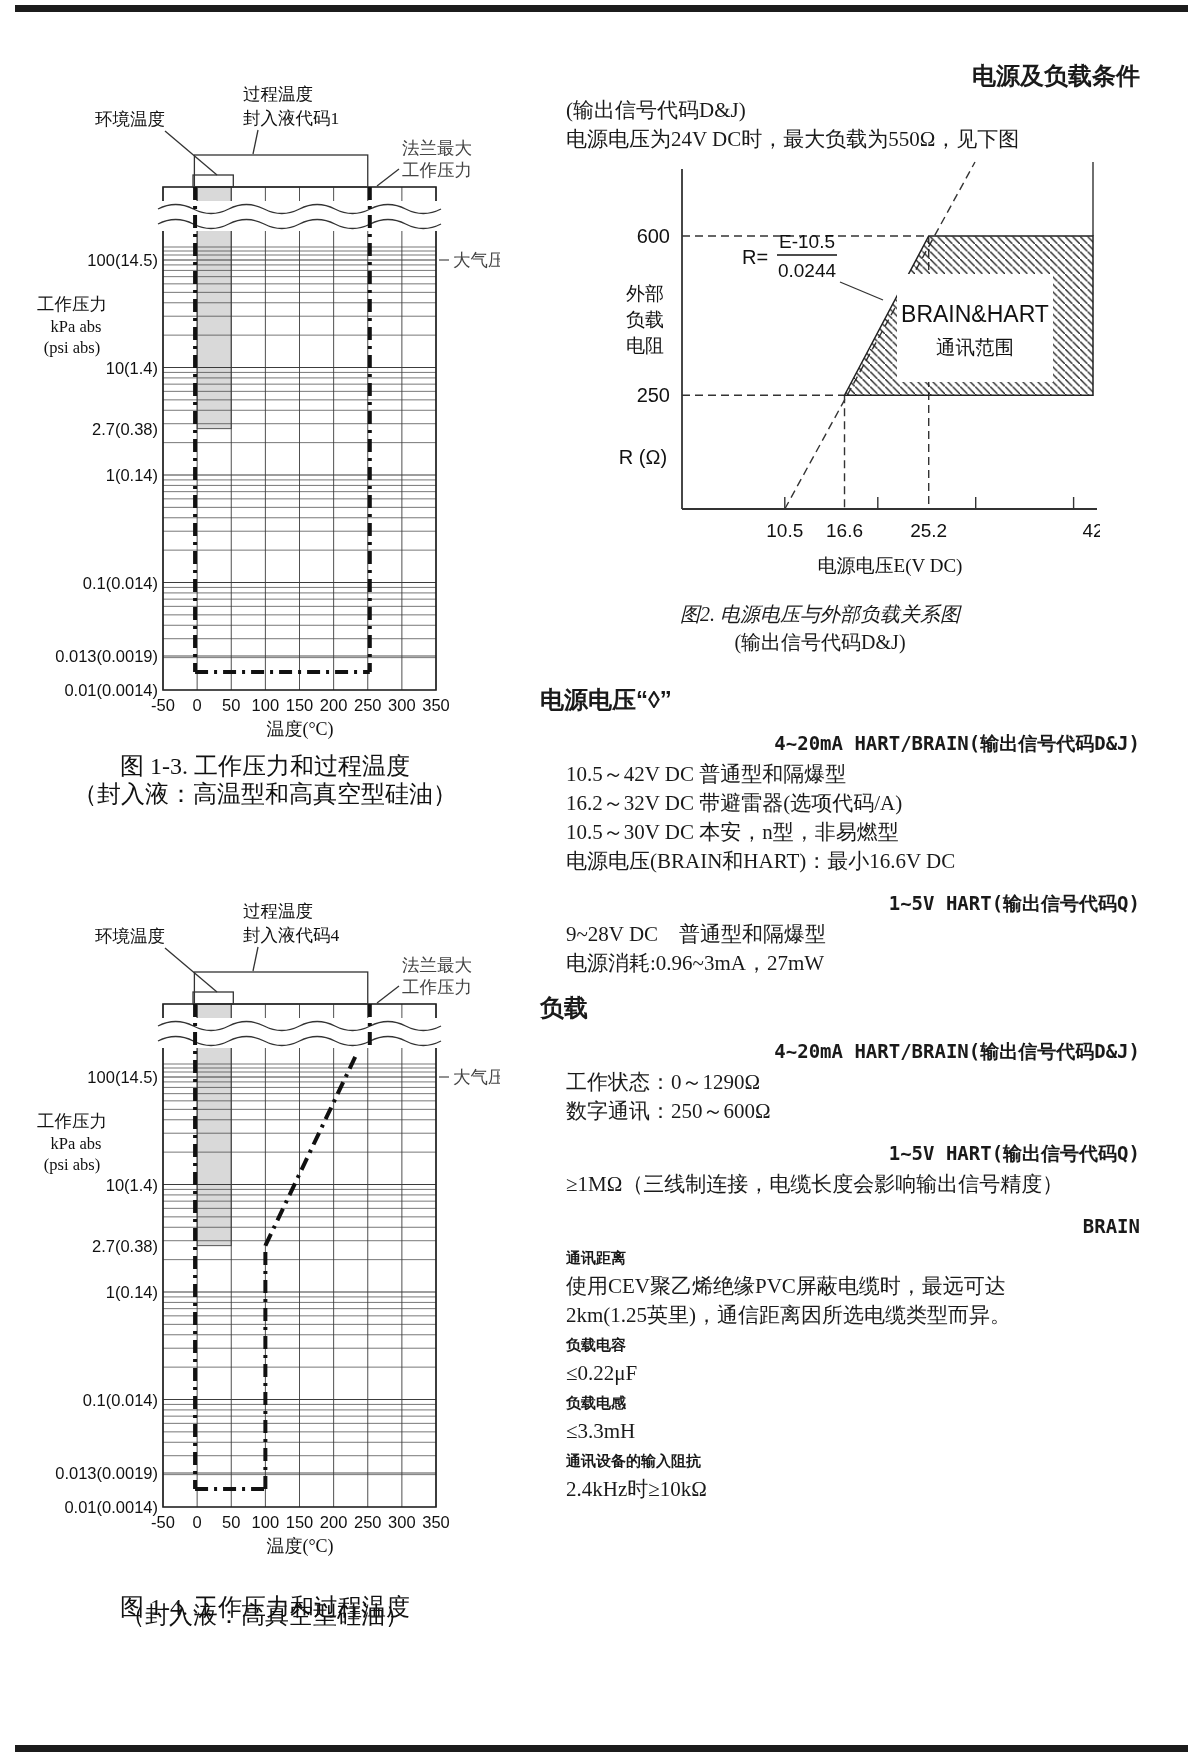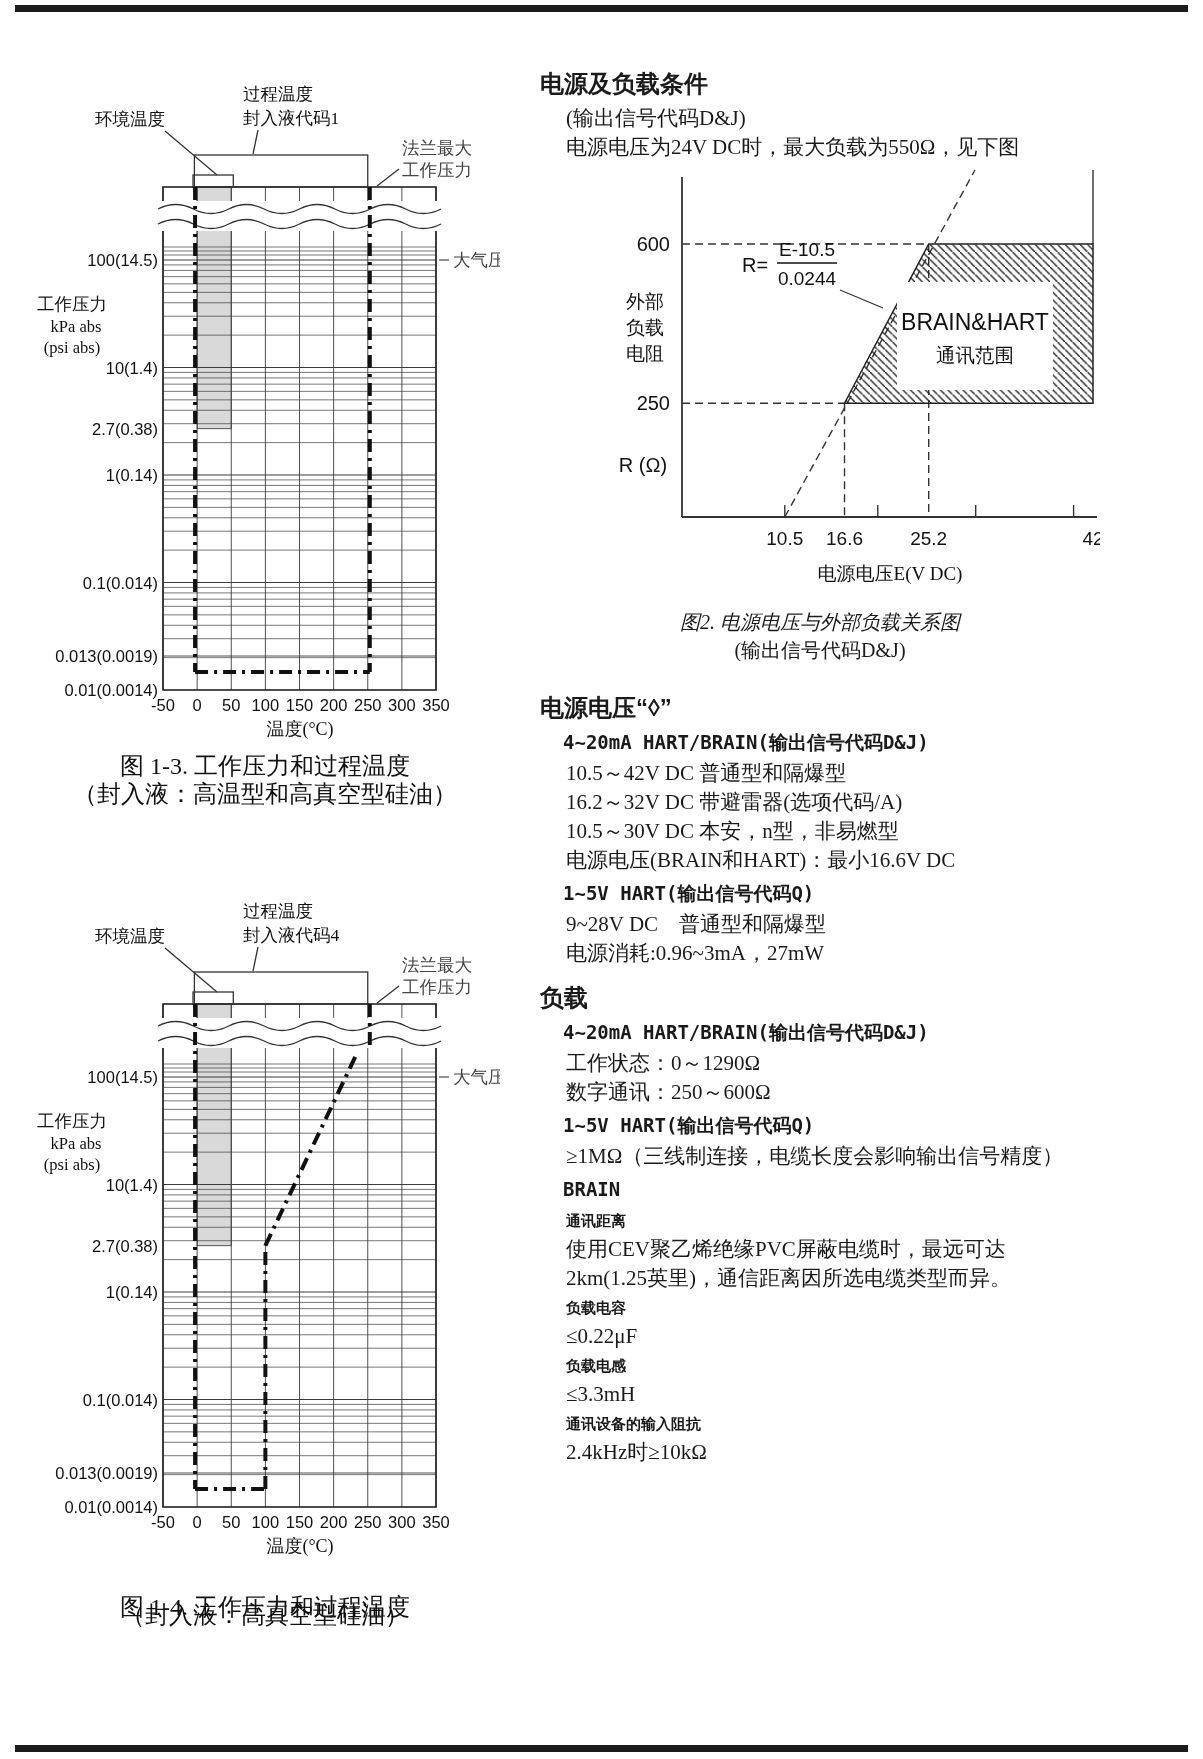--- a/index.html
+++ b/index.html
@@ -12,24 +12,24 @@
   .figure{position:absolute;width:470px;}
   .fig13{left:30px;top:70px;height:800px;}
   .fig14{left:30px;top:887px;height:810px;}
   .fig-caption{position:absolute;left:0;width:470px;text-align:center;
                font-size:24px;line-height:28px;color:#111;}
   svg{display:block;}
 
   .right-col{position:absolute;left:540px;top:60px;width:600px;}
   .rc-h{font-family:"Liberation Sans","DejaVu Sans",sans-serif;font-weight:bold;
         font-size:24px;line-height:32px;margin:14px 0 4px 0;white-space:nowrap;}
-  .rc-h.first{margin-top:8px;}
+  .rc-h.first{margin-top:0;text-align:right;}
   .rc-line{font-size:21px;line-height:29px;padding-left:26px;white-space:nowrap;}
   .rc-sub{font-family:"DejaVu Sans Mono","Liberation Mono",monospace;font-weight:bold;
-          font-size:19px;line-height:27px;padding-left:23px;margin:5px 0 3px 0;white-space:nowrap;}
+          font-size:19px;line-height:27px;padding-left:23px;margin:14px 0 3px 0;white-space:nowrap;text-align:right;}
   .rc-bold{font-family:Liberation Sans, sans-serif;font-weight:bold;
            font-size:15px;line-height:29px;padding-left:26px;white-space:nowrap;}
   .rc-cap{font-size:20px;line-height:28px;text-align:center;width:560px;white-space:nowrap;}
   .rc-cap.cap1{margin-top:6px;font-style:italic;}
 </style>
 </head>
 <body>
 
 <div class="page">
   <div class="rule rule-top"></div>

